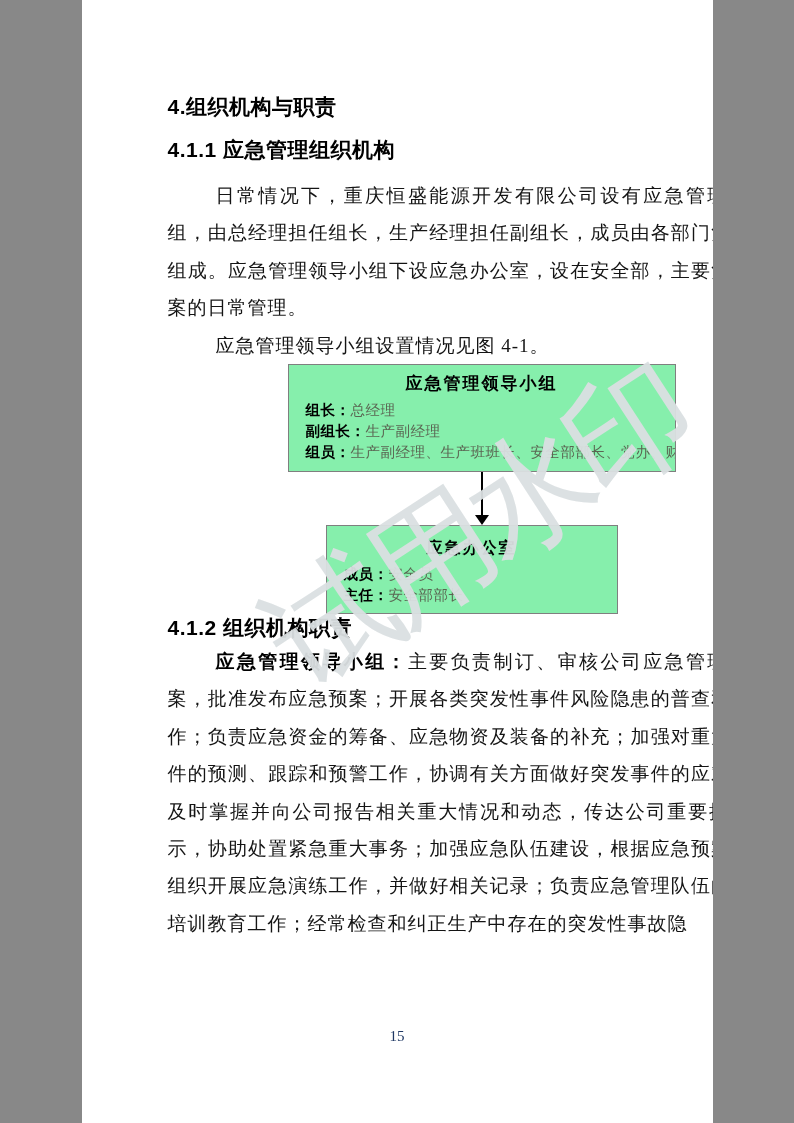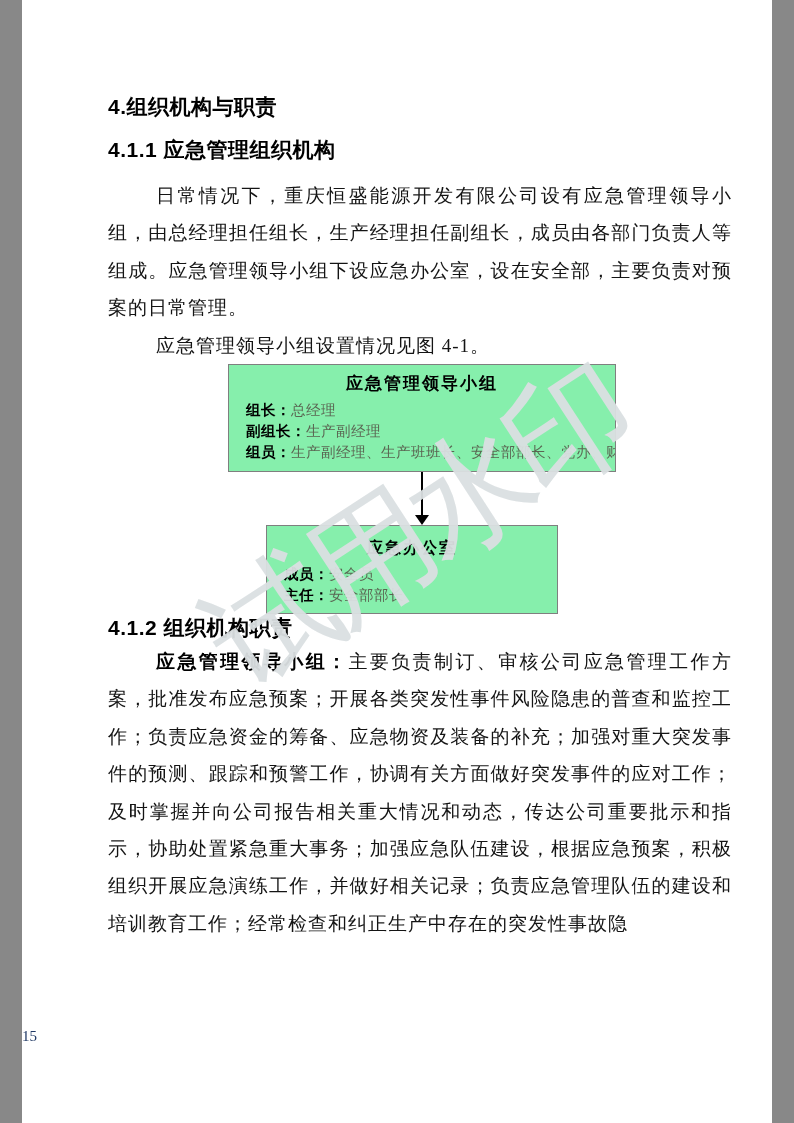--- a/index.html
+++ b/index.html
@@ -1,18 +1,18 @@
 <!DOCTYPE html>
 <html><head>
 <meta charset="utf-8">
 <style>
   html,body { margin:0; padding:0; background:#888; }
   .page {
     position:relative;
-    width:750px; height:1123px;
+    width:631px; height:1123px;
     margin:0 auto;
     background:#ffffff;
     overflow:hidden;
     color:#1a1a1a;
   }
   .content {
     position:absolute;
     left:86px; top:96px;
     width:624px;
   }
@@ -117,21 +117,21 @@
     white-space:nowrap;
     transform:rotate(-33deg);
     transform-origin:0 50%;
     z-index:9;
     pointer-events:none;
     user-select:none;
   }
   .page-number {
     position:absolute;
     left:0; right:0; top:1028px;
-    text-align:left;
+    text-align:center;
     font-family:"Liberation Serif", serif;
     font-size:15px;
     color:#1f3864;
   }
 </style>
 </head>
 <body>
 
 <div class="page">
   <div class="content">

